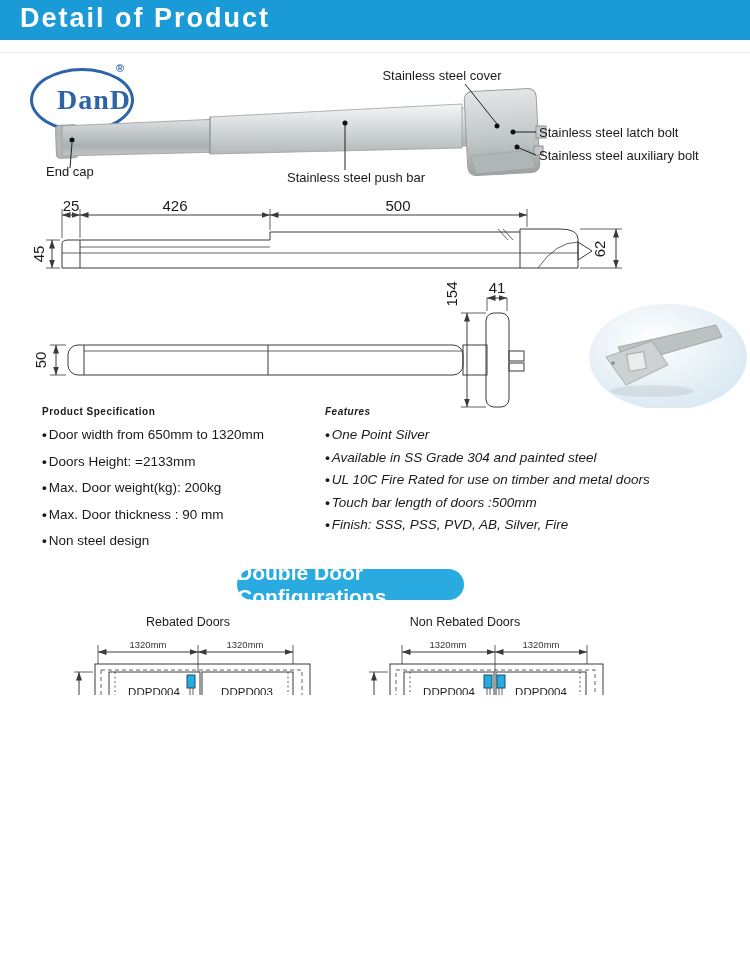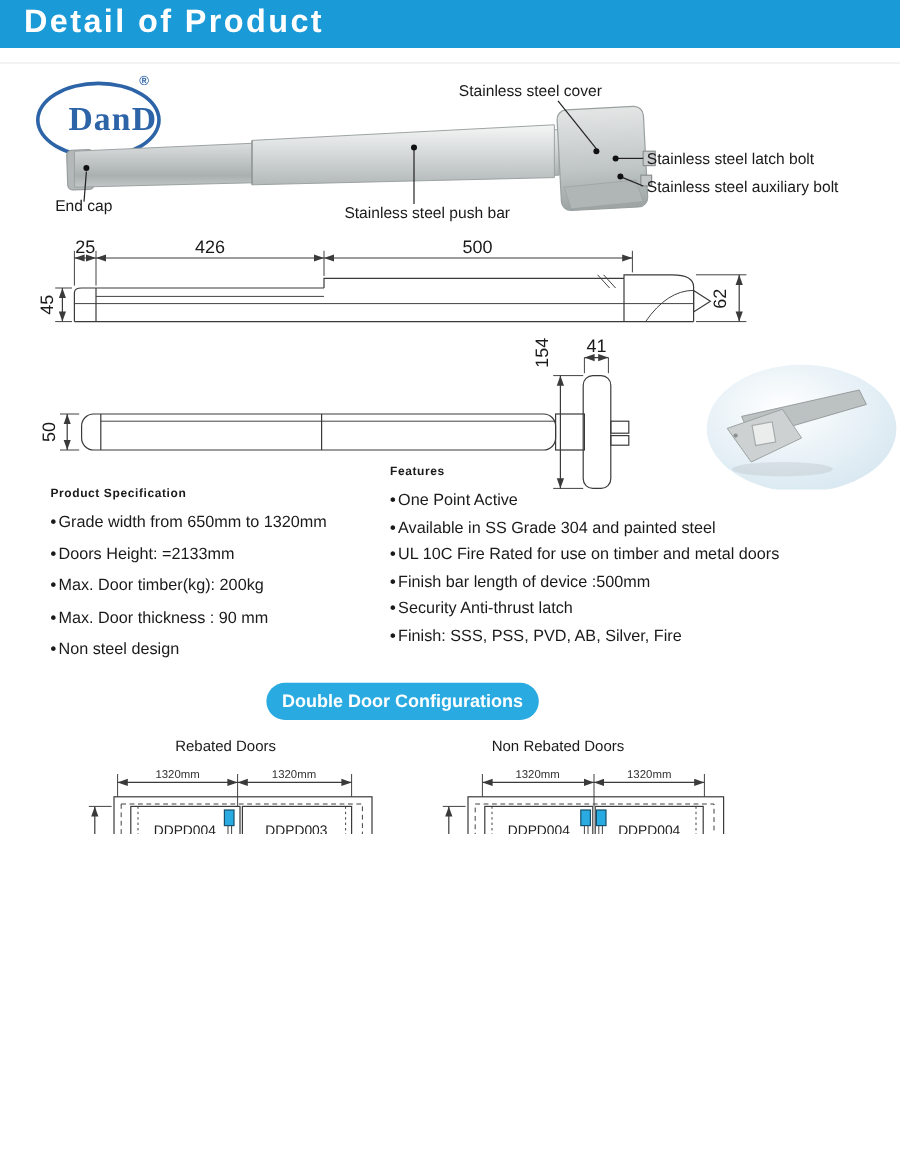--- a/index.html
+++ b/index.html
@@ -17,25 +17,25 @@
   #logo{left:30px;top:68px;width:98px;height:58px;border:3px solid var(--logo_blue,#2d64a8);border-radius:50%;
         display:flex;align-items:center;justify-content:flex-end;}
   #logo .nm{font-family:"Liberation Serif",serif;font-weight:bold;font-size:28px;color:var(--logo_blue,#2d64a8);letter-spacing:1px;}
   #logo-r{left:116px;top:62px;font-size:11px;color:var(--logo_blue,#2d64a8);font-weight:bold;}
   
   .sec-title{font-size:10px;font-weight:bold;letter-spacing:.5px;margin:0 0 10px 0;}
   ul.plain{list-style:none;margin:0;padding:0;font-size:13.5px;}
   ul.plain li::before{content:"•";font-weight:bold;margin-right:2px;}
   #spec{left:42px;top:406px;width:280px;}
   #spec li{margin-bottom:11.5px;}
-  #features{left:325px;top:388px;width:410px;}
+  #features{left:325px;top:406px;width:410px;font-style:italic;}
   #features li{margin-bottom:7.5px;}
   
-  #badge{left:222px;top:569px;width:227px;height:31px;border-radius:16px;background:var(--badge_cyan,#29abe2);
-         color:#fff;font-weight:bold;font-size:15px;display:flex;align-items:center;justify-content:center;}
+  #badge{left:237px;top:569px;width:227px;height:31px;border-radius:16px;background:var(--badge_cyan,#29abe2);
+         color:#fff;font-weight:bold;font-size:21px;display:flex;align-items:center;justify-content:center;}
   
   svg text{font-family:"Liberation Sans",sans-serif;fill:#1a1a1a;}
   .dln{stroke:#3a3a3a;stroke-width:1;fill:none;}
   .thin{stroke:#3a3a3a;stroke-width:.8;fill:none;}
   .dash{stroke-dasharray:4 3;}
   .stile{stroke-dasharray:2 2.5;}
   .blue{fill:var(--device_blue,#29abe2);stroke:#14506b;stroke-width:1;}
   .bodyline{stroke:#0d2f40;stroke-width:1;fill:none;}
   .dimtx{font-size:15px;}
   .smtx{font-size:9.5px;fill:#333;}
@@ -182,36 +182,35 @@
         <polygon points="606,162 652,146 668,170 626,190" fill="#cdd1d2" stroke="#9aa0a0" stroke-width=".8"></polygon>
         <rect x="628" y="158" width="17" height="17" transform="rotate(-10 636 166)" fill="#ebecec" stroke="#a5abab"></rect>
         <circle cx="613" cy="168" r="1.8" fill="#8a9090"></circle>
       </g>
     </g>
   </svg>
 
   <div id="spec" class="abs">
     <h3 class="sec-title">Product Specification</h3>
     <ul class="plain">
-      <li>Grade width from 650mm to 1320mm</li>
+      <li>Door width from 650mm to 1320mm</li>
       <li>Doors Height: =2133mm</li>
-      <li>Max. Door timber(kg): 200kg</li>
+      <li>Max. Door weight(kg): 200kg</li>
       <li>Max. Door thickness : 90 mm</li>
       <li>Non steel design</li>
     </ul>
   </div>
 
   <div id="features" class="abs">
     <h3 class="sec-title">Features</h3>
     <ul class="plain">
-      <li>One Point Active</li>
+      <li>One Point Silver</li>
       <li>Available in SS Grade 304 and painted steel</li>
       <li>UL 10C Fire Rated for use on timber and metal doors</li>
-      <li>Finish bar length of device :500mm</li>
-      <li>Security Anti-thrust latch</li>
+      <li>Touch bar length of doors :500mm</li>
       <li>Finish: SSS, PSS, PVD, AB, Silver, Fire</li>
     </ul>
   </div>
 
   <div id="badge" class="abs">
     <span>Double Door Configurations</span>
   </div>
 
   <svg class="abs" style="left:0;top:608px;" width="750" height="367" viewBox="0 0 750 367">
     <defs>

